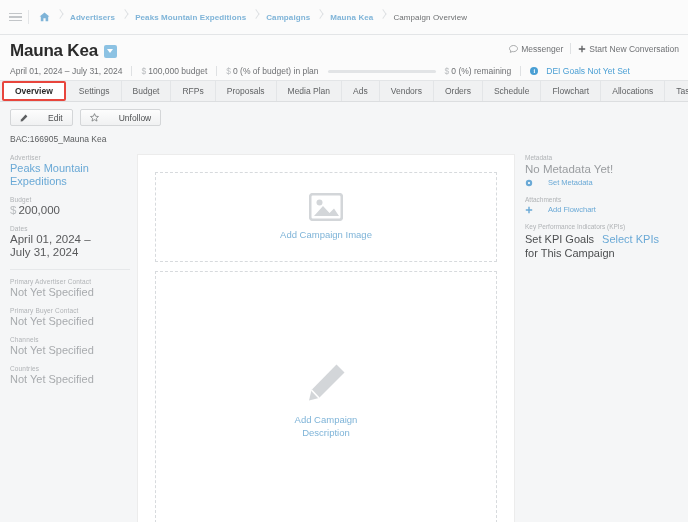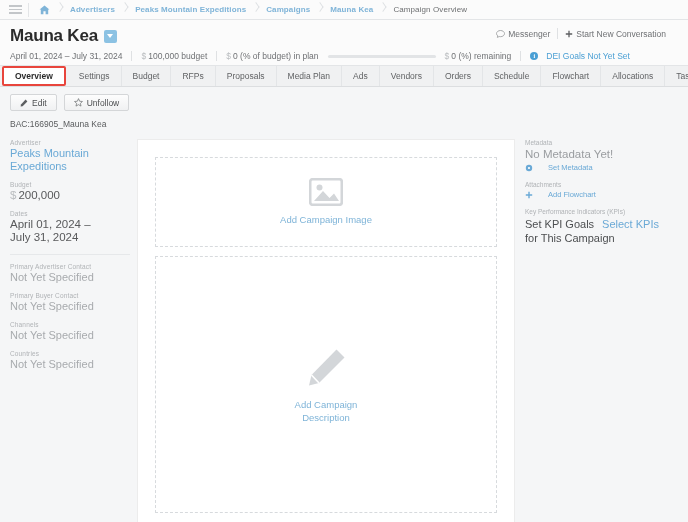--- a/index.html
+++ b/index.html
@@ -9,21 +9,21 @@
     background: #f5f6f7;
     font-family: "Liberation Sans", sans-serif;
     font-size: 11px;
     color: #4a4a4a;
     overflow: hidden;
   }
   .app { width:688px; height:522px; position:relative; background:#f5f6f7; }
 
   
   .bcbar {
-    height: 20px; background:#fbfbfb; border-bottom:1px solid #e3e5e7;
+    height: 35px; background:#fbfbfb; border-bottom:1px solid #e3e5e7;
     display:flex; align-items:center;
   }
   .hamburger { width:24px; display:flex; flex-direction:column; align-items:center; gap:2px; padding-left:6px;}
   .hamburger i { display:block; width:13px; height:1.5px; background:#c3c6c9; }
   .bcsep-v { width:1px; height:14px; background:#e3e5e7; margin:0 4px; }
   .homebox { display:flex; align-items:center; padding:0 6px; }
   .crumbs { display:flex; align-items:center; height:20px; }
   .crumb {
     font-size:8px; color:#7fb4d8; padding:0 6px; white-space:nowrap;
     letter-spacing:.1px; font-weight:bold;
@@ -53,42 +53,42 @@
   .dollar { color:#b9bcbf; margin-right:2px; }
   .progress-track {
     width:108px; height:3px; background:#e2e4e6; border-radius:2px; margin:0 9px;
   }
   .dei { color:#4a9fd4; display:flex; align-items:center; gap:8px; }
   .infodot {
     width:8px;height:8px;border-radius:50%;background:#4a9fd4;color:#fff;
     font-size:6px;line-height:8px;text-align:center;font-weight:bold;font-family:"Liberation Serif",serif;
   }
 
-  .topright { position:absolute; right:22px; top:8px; display:flex; align-items:center; font-size:8.5px; color:#6f7174;}
+  .topright { position:absolute; right:9px; top:8px; display:flex; align-items:center; font-size:8.5px; color:#6f7174;}
   .topright .tr-sep { width:1px;height:11px;background:#dfe1e3;margin:0 7px; }
   .tr-item { display:flex; align-items:center; gap:3px; white-space:nowrap; }
 
   
   .tabbar {
     height:22px; background:#f0f1f2; border-top:1px solid #e3e5e7; border-bottom:1px solid #dcdee0;
     display:flex; align-items:stretch; position:relative;
   }
   .tab {
     display:flex;align-items:center;padding:0 11px;font-size:8.5px;color:#606264;
     white-space:nowrap; border-right:1px solid #e3e5e7;
   }
   .tab.active {
     background:#fff; color:#2b2b2b; font-weight:bold;
     border:2px solid #e8453c; border-radius:2px; margin:0 2px;
   }
 
   
   .actions { padding:7px 10px 0 10px; display:flex; gap:7px; }
   .btn {
-    height:17px; display:flex;align-items:center;gap:4px;
+    height:17px; display:flex;align-items:center;gap:20px;
     padding:0 9px; border:1px solid #d4d6d8; border-radius:2px;
     background:linear-gradient(#fdfdfd,#f0f1f2); font-size:8.5px; color:#4d4f51;
   }
   .bac { padding:8px 10px 0 10px; font-size:8.5px; color:#5a5c5e; }
 
   
   .cols { display:flex; padding:10px 8px 0 10px; gap:0; align-items:flex-start; }
   .leftcol { width:120px; flex:none; }
   .field { margin-bottom:8px; }
   .flabel { font-size:6.5px; color:#b0b3b6; letter-spacing:.15px; margin-bottom:1px; }

